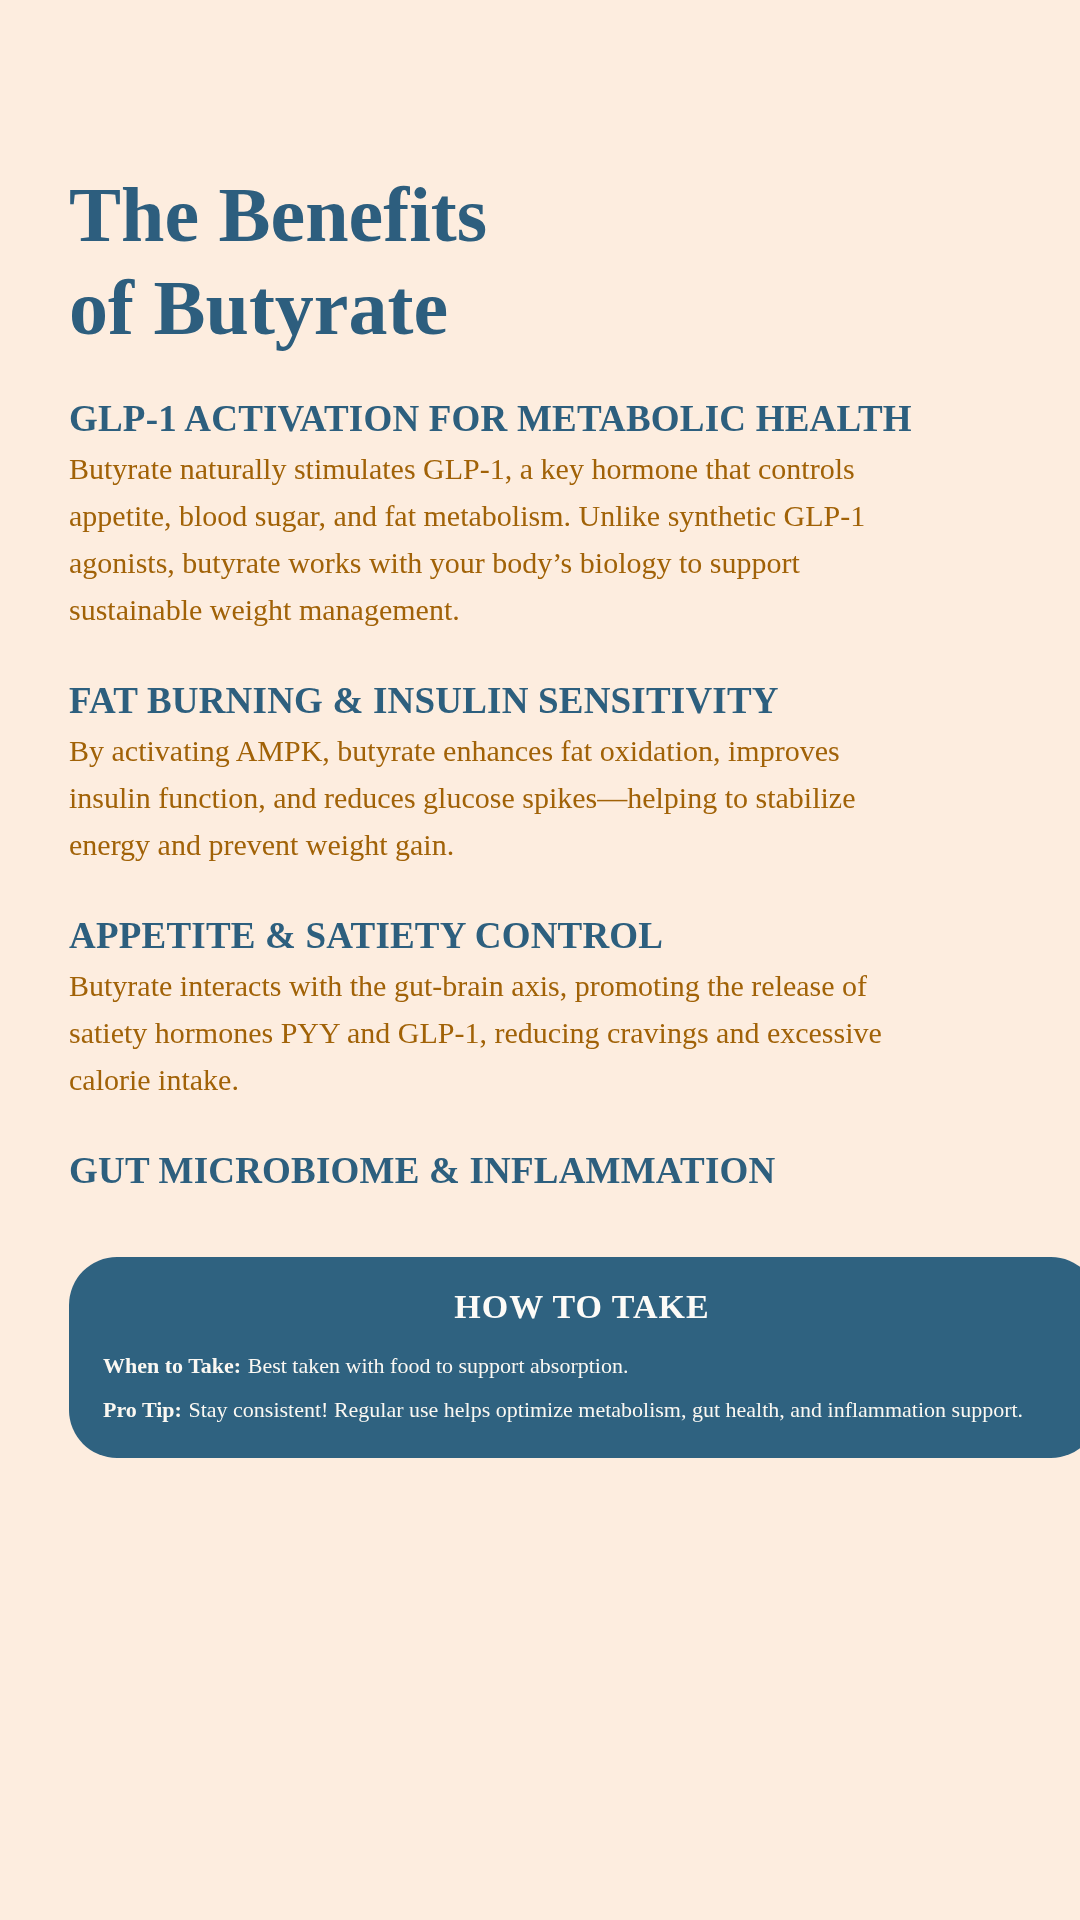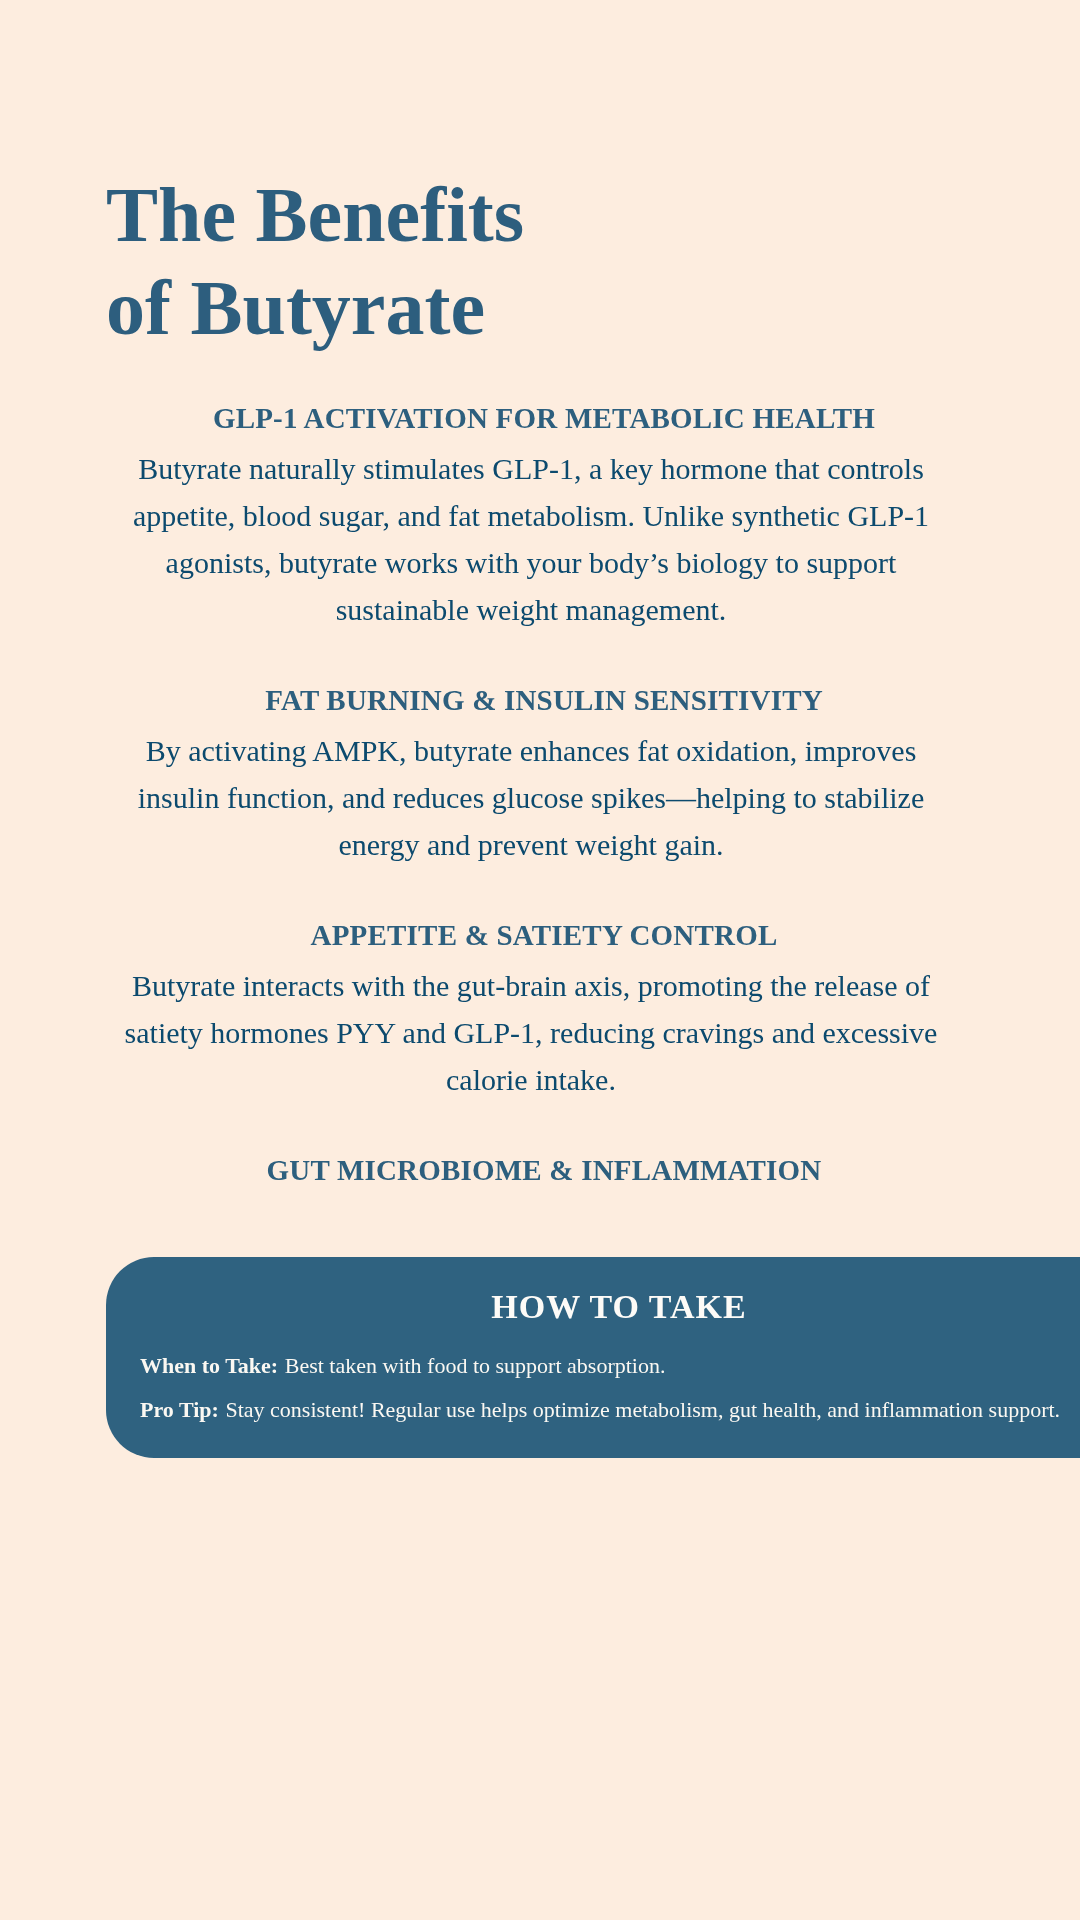--- a/index.html
+++ b/index.html
@@ -7,49 +7,47 @@
     width: 1080px;
     height: 1920px;
     background: #fdeddf;
     font-family: "Liberation Serif", "DejaVu Serif", serif;
     overflow: hidden;
   }
   .page {
     box-sizing: border-box;
     width: 1080px;
     height: 1920px;
-    padding: 168px 98px 0 106px;
+    padding: 168px 98px 0 69px;
     background: #fdeddf;
   }
   .title {
     margin: 0 0 41px 0;
     font-size: 78px;
     line-height: 93px;
     font-weight: bold;
     color: #2d5e7e;
     letter-spacing: 0;
   }
   .title .line { display: block; }
   .benefit { margin: 0 0 44px 0; }
   .benefit-heading {
     margin: 0 0 3px 0;
-    font-size: 29px;
+    font-size: 37px;
     line-height: 47px;
     font-weight: bold;
     letter-spacing: 0.2px;
     color: #2d5f7e;
-    text-align: center;
   }
   .benefit-body {
     margin: 0;
     max-width: 850px;
     font-size: 30px;
     line-height: 47px;
-    color: #0c4a6e;
-    text-align: center;
+    color: #a16207;
   }
   .howto-card {
     box-sizing: border-box;
     width: 1030px;
     margin-top: 63px;
     background: #2f6280;
     border-radius: 48px;
     padding: 28px 38px 34px 34px;
     color: #fbf8f2;
   }

